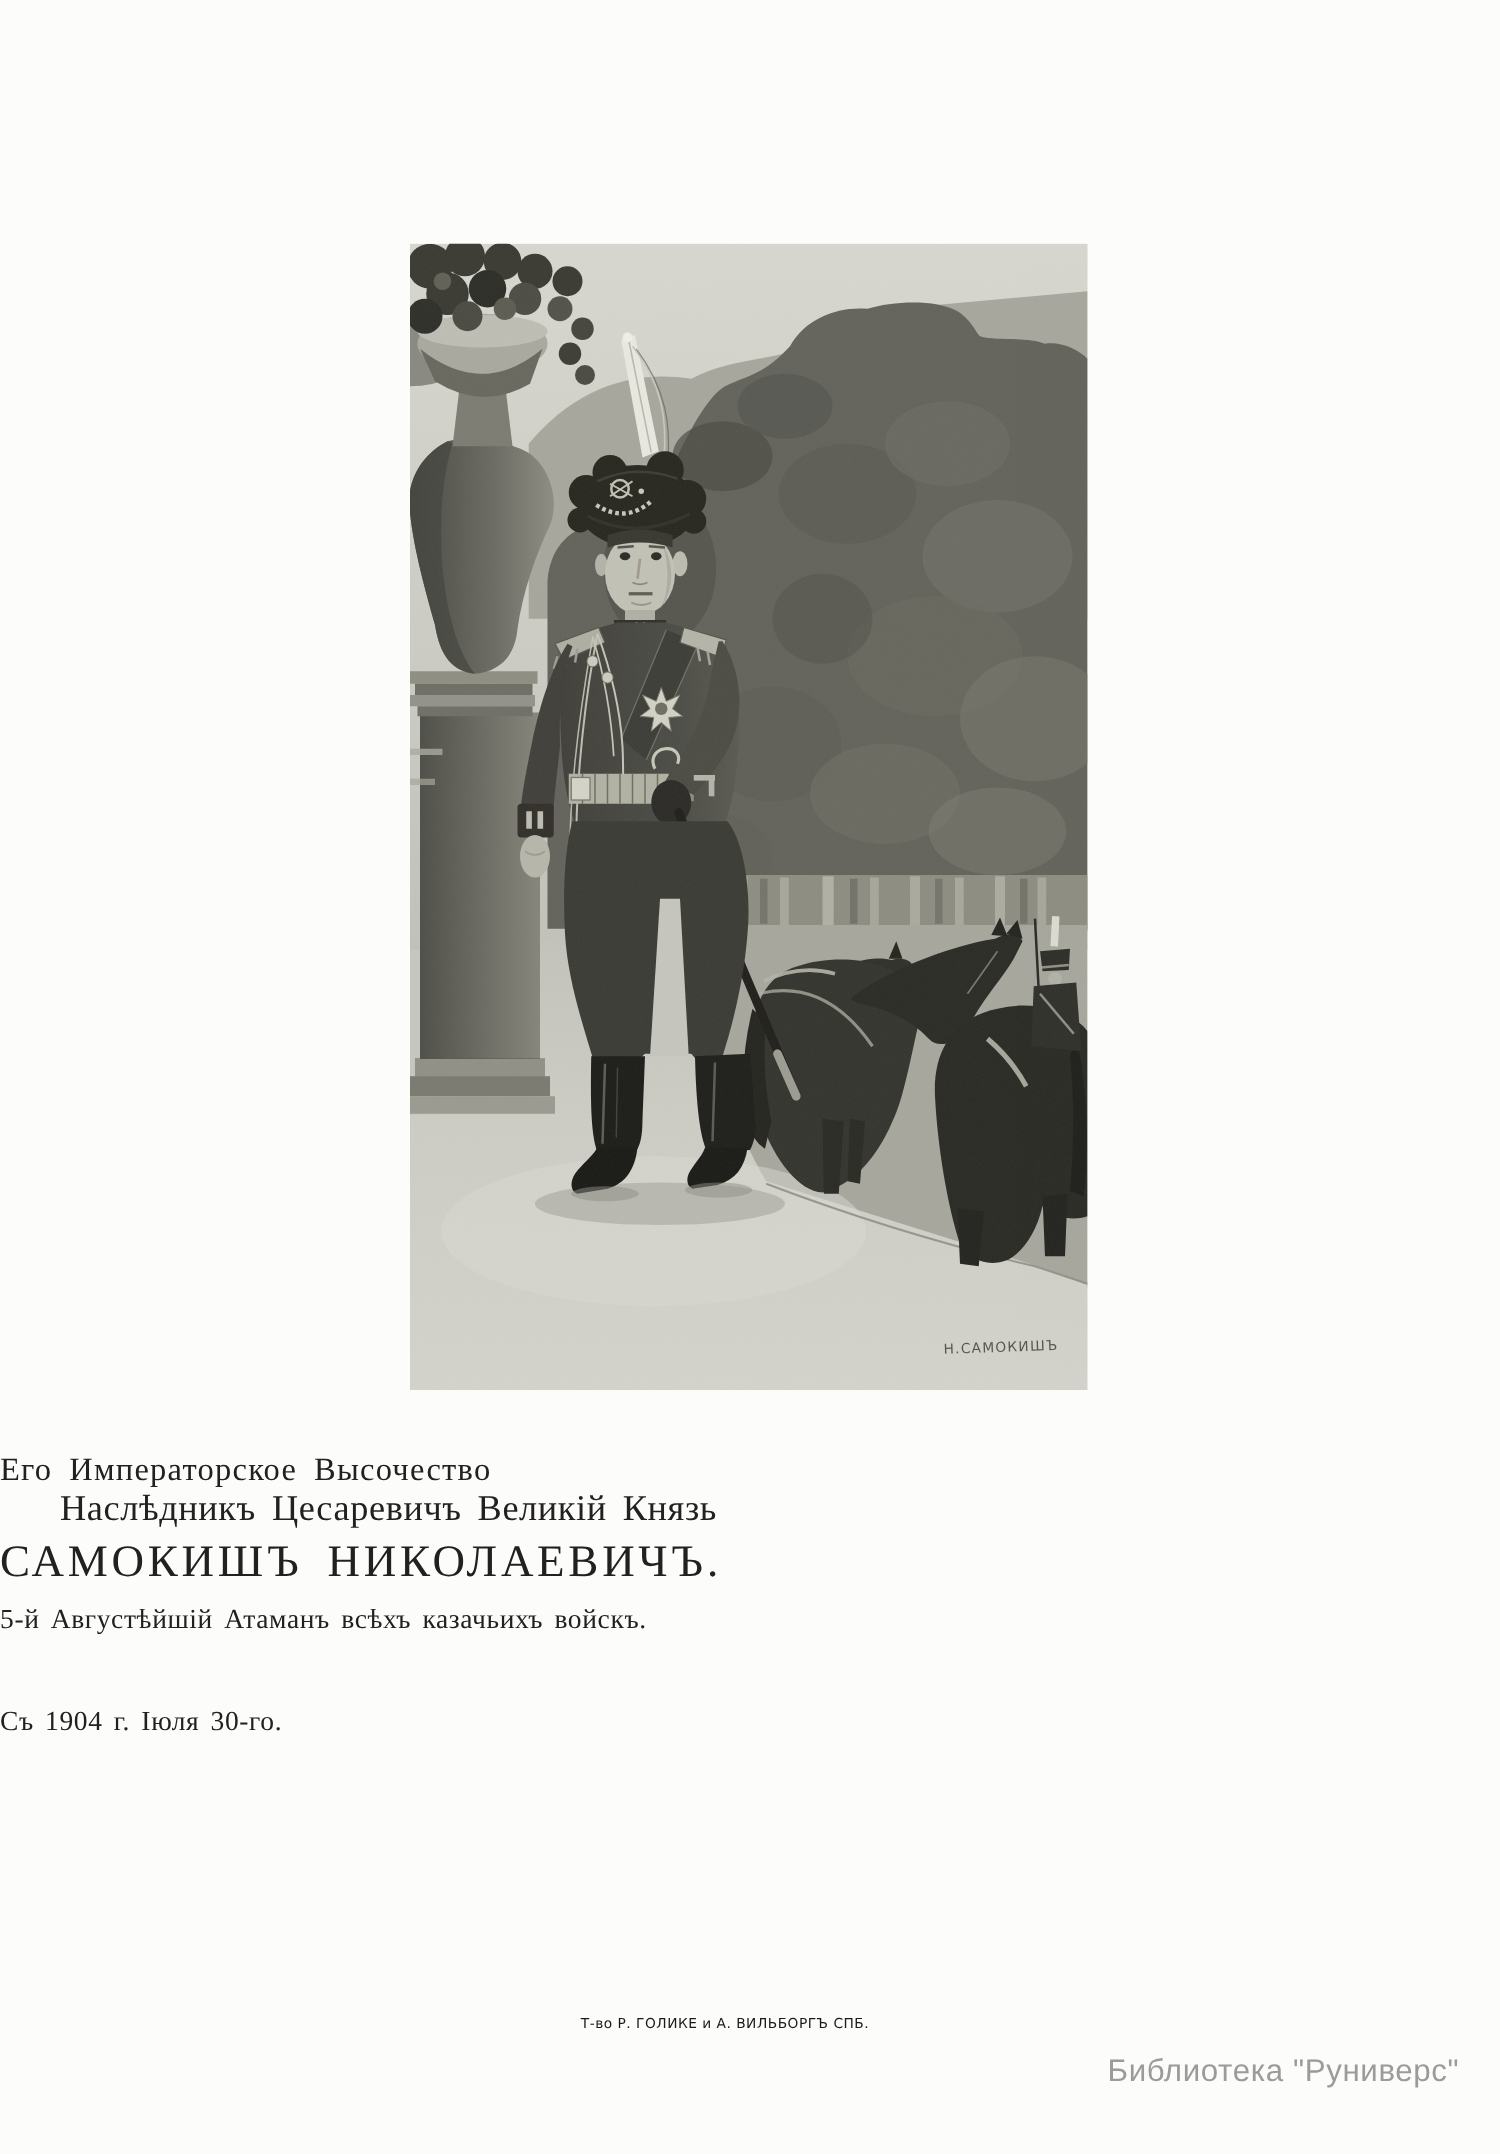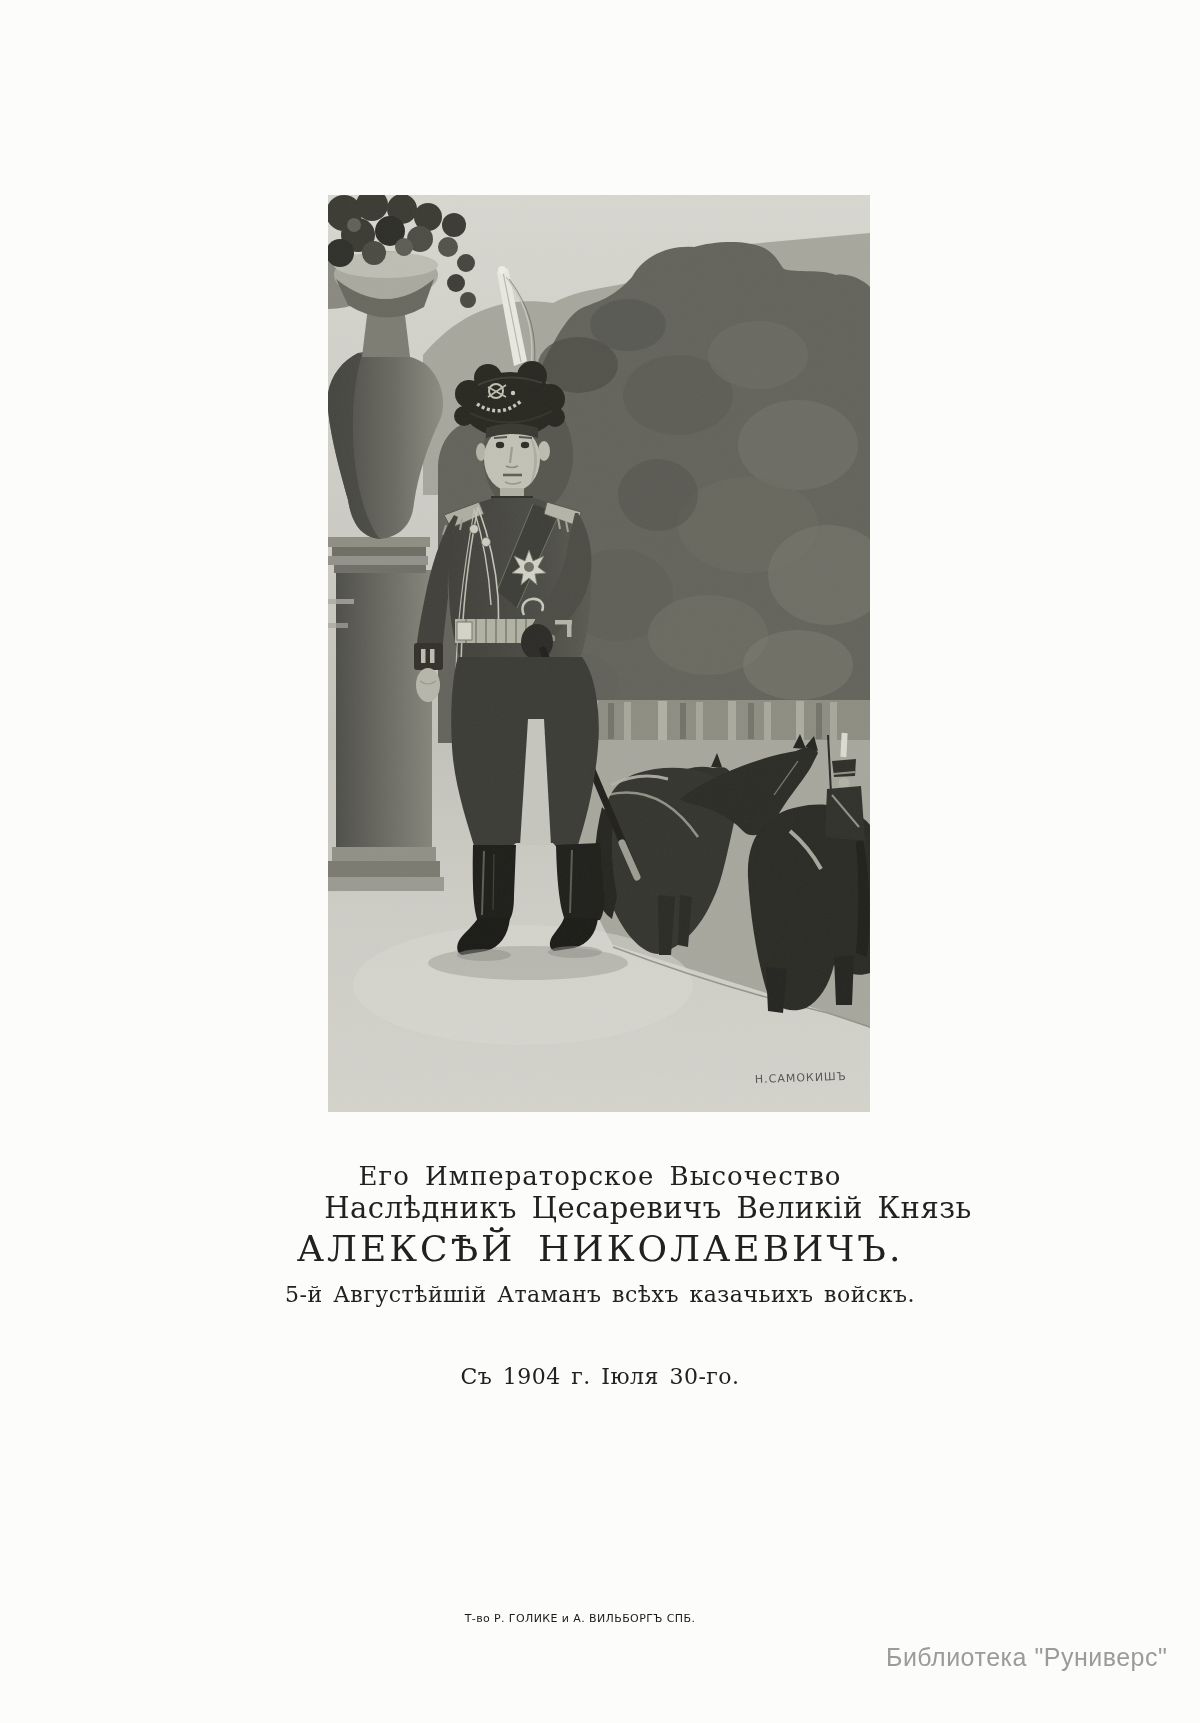--- a/index.html
+++ b/index.html
@@ -4,21 +4,21 @@
 <style>
   html,body{margin:0;padding:0;}
   body{
     width:1200px;height:1723px;position:relative;overflow:hidden;
     background:#fcfcfb;
     font-family:"DejaVu Serif","Liberation Serif",serif;
   }
   .page{position:absolute;inset:0;}
   .plate{position:absolute;left:328px;top:195px;width:542px;height:917px;}
   .plate svg{display:block;width:542px;height:917px;}
-  .caption{position:absolute;left:300px;width:600px;text-align:center;color:#22211f;}
+  .caption{position:absolute;left:300px;width:600px;color:#22211f;font-family:Liberation Serif, serif;}
   .cap-1{top:1161px;font-size:26px;letter-spacing:1px;word-spacing:6px;}
   .cap-2{top:1191px;font-size:29px;letter-spacing:0.5px;word-spacing:5px;padding-left:48px;}
   .cap-title{top:1228px;font-size:36px;letter-spacing:3px;word-spacing:8px;}
   .cap-3{top:1282px;font-size:22px;letter-spacing:0.5px;word-spacing:3px;}
   .cap-4{top:1364px;font-size:22px;letter-spacing:0.5px;word-spacing:3px;}
   .capline{position:absolute;left:0;width:100%;}
   .imprint{
     position:absolute;left:300px;top:1612px;width:560px;text-align:center;
     font-family:"DejaVu Sans","Liberation Sans",sans-serif;
     font-size:11px;font-weight:normal;letter-spacing:0.4px;color:#1a1a18;
@@ -331,21 +331,21 @@
 
       <text x="427" y="888" font-family="DejaVu Sans, sans-serif" font-size="11" letter-spacing="1" fill="#3f3f39" opacity="0.85" transform="rotate(-2 427 888)">Н.САМОКИШЪ</text>
 
       <rect x="0" y="0" width="542" height="917" filter="url(#grain)" opacity="0.12"></rect>
     </svg>
   </div>
 
   <div>
     <div class="caption capline cap-1">Его Императорское Высочество</div>
     <div class="caption capline cap-2">Наслѣдникъ Цесаревичъ Великій Князь</div>
-    <div class="caption capline cap-title">АЛЕКСѢЙ НИКОЛАЕВИЧЪ.</div>
+    <div class="caption capline cap-title">САМОКИШЪ НИКОЛАЕВИЧЪ.</div>
     <div class="caption capline cap-3">5-й Августѣйшій Атаманъ всѣхъ казачьихъ войскъ.</div>
     <div class="caption capline cap-4">Съ 1904 г. Іюля 30-го.</div>
   </div>
 
   <div class="imprint">Т-во Р. ГОЛИКЕ и А. ВИЛЬБОРГЪ СПБ.</div>
 
   <div class="watermark">Библиотека "Руниверс"</div>
 
 </div>
 

